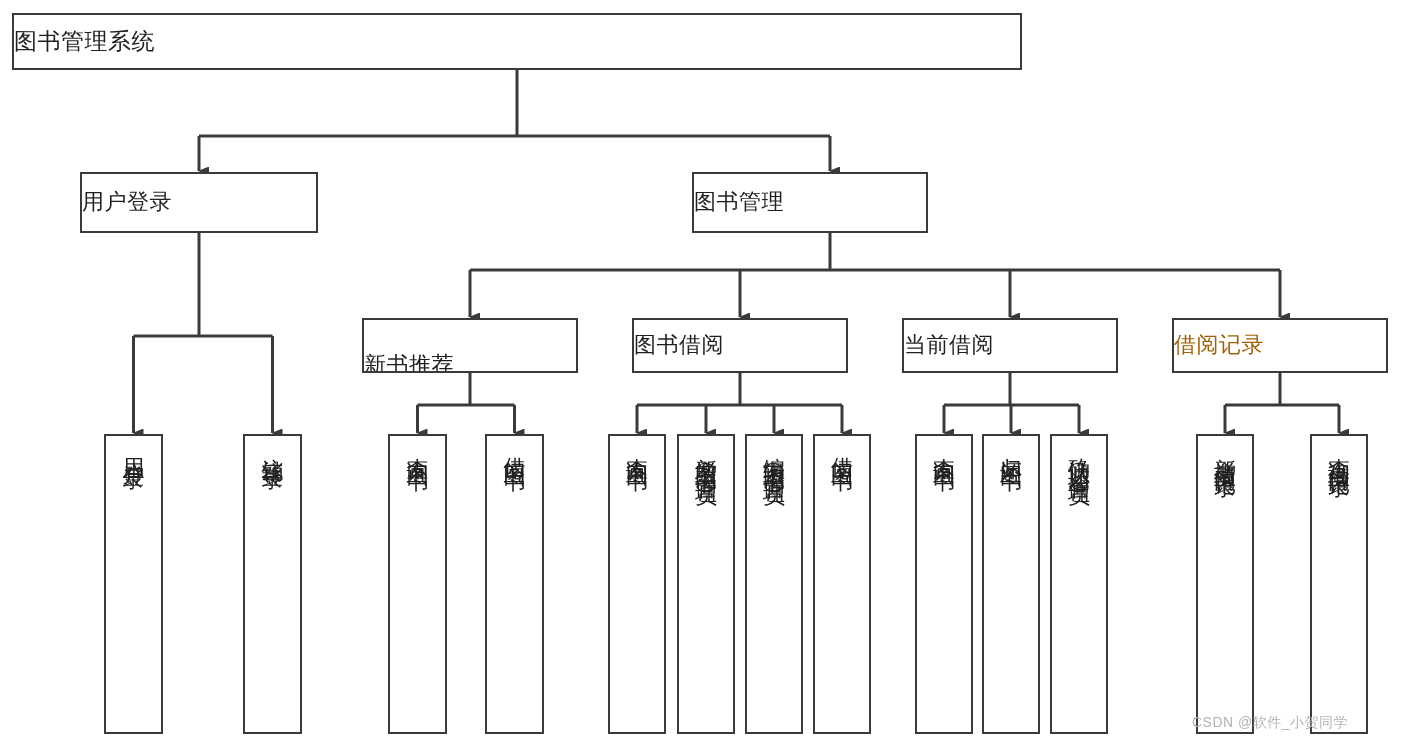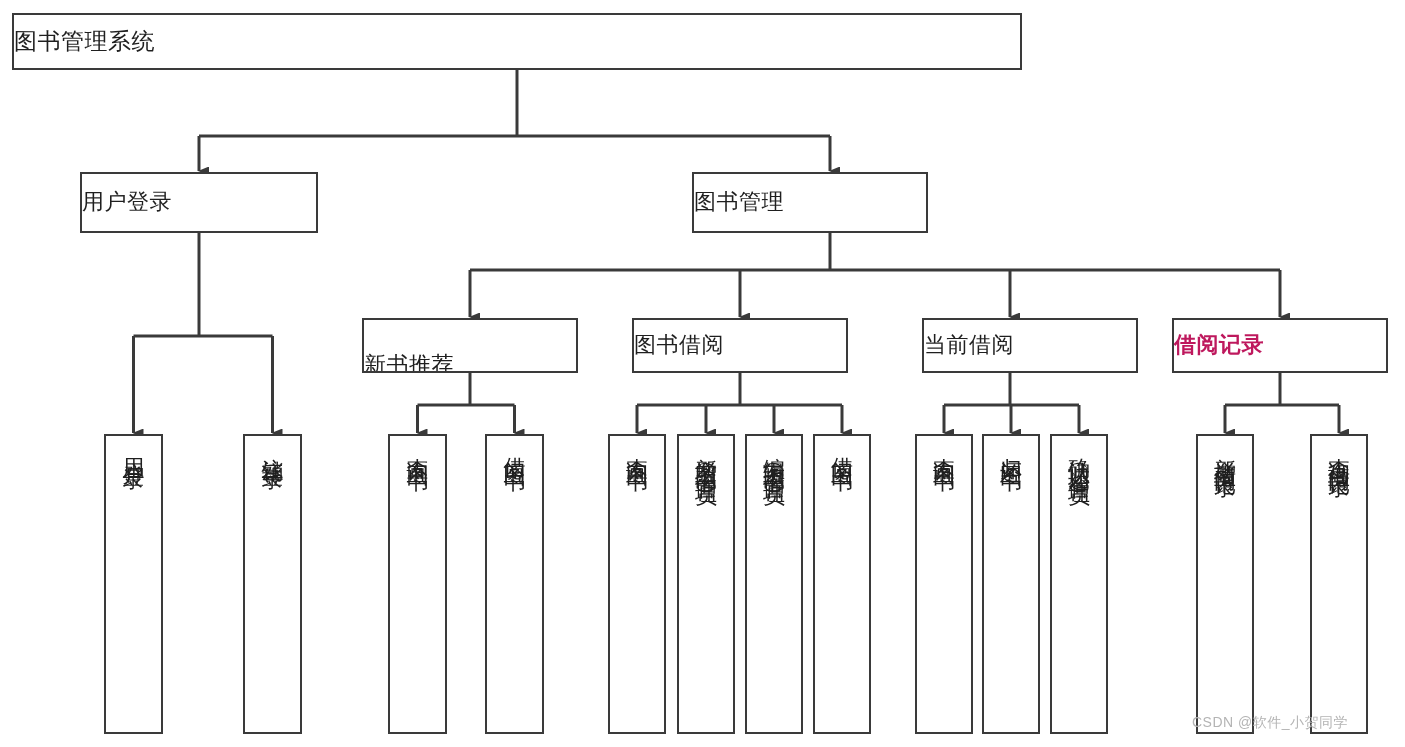--- a/index.html
+++ b/index.html
@@ -127,25 +127,25 @@
       </div>
       <div class="node-box node-l1" style="left: 692px; top: 172px; width: 236px; height: 61px; border-color: rgb(58, 58, 58); background: rgb(255, 255, 255);">
         <span class="node-label" style="color: rgb(31, 31, 31);">图书管理</span>
       </div>
       <div class="node-box node-l2" style="left: 362px; top: 318px; width: 216px; height: 55px; border-color: rgb(58, 58, 58); background: rgb(255, 255, 255);">
         <span class="node-label" style="color: rgb(31, 31, 31); margin-top: 40px;">新书推荐</span>
       </div>
       <div class="node-box node-l2" style="left: 632px; top: 318px; width: 216px; height: 55px; border-color: rgb(58, 58, 58); background: rgb(255, 255, 255);">
         <span class="node-label" style="color: rgb(31, 31, 31);">图书借阅</span>
       </div>
-      <div class="node-box node-l2" style="left: 922px; top: 318px; width: 216px; height: 55px; border-color: rgb(58, 58, 58); background: rgb(255, 255, 255);">
+      <div class="node-box node-l2" style="left: 902px; top: 318px; width: 216px; height: 55px; border-color: rgb(58, 58, 58); background: rgb(255, 255, 255);">
         <span class="node-label" style="color: rgb(31, 31, 31);">当前借阅</span>
       </div>
       <div class="node-box node-l2" style="left: 1172px; top: 318px; width: 216px; height: 55px; border-color: rgb(58, 58, 58); background: rgb(255, 255, 255);">
-        <span class="node-label" style="color: #be185d; font-weight: bold;">借阅记录</span>
+        <span class="node-label" style="color: #a16207;">借阅记录</span>
       </div>
       <div class="node-box node-leaf" style="left: 104px; top: 434px; width: 59px; height: 300px; border-color: rgb(58, 58, 58); background: rgb(255, 255, 255);">
         <span class="node-label" style="color: rgb(31, 31, 31);">用户登录</span>
       </div>
       <div class="node-box node-leaf" style="left: 243px; top: 434px; width: 59px; height: 300px; border-color: rgb(58, 58, 58); background: rgb(255, 255, 255);">
         <span class="node-label" style="color: rgb(31, 31, 31);">注销登录</span>
       </div>
       <div class="node-box node-leaf" style="left: 388px; top: 434px; width: 59px; height: 300px; border-color: rgb(58, 58, 58); background: rgb(255, 255, 255);">
         <span class="node-label" style="color: rgb(31, 31, 31);">查询图书</span>
       </div>

